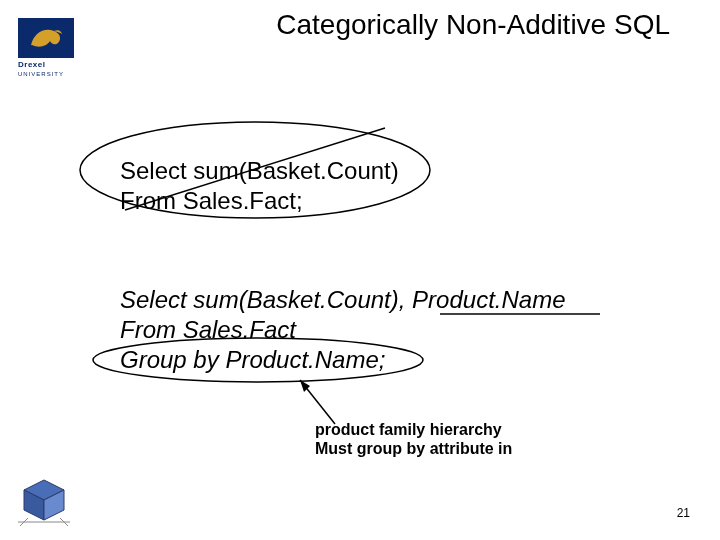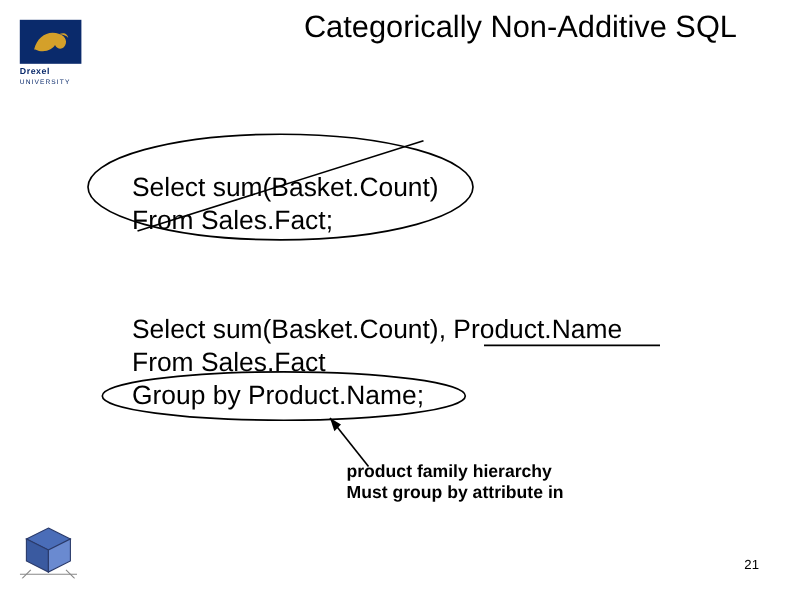--- a/index.html
+++ b/index.html
@@ -57,20 +57,21 @@
     font-size: 24px;
     line-height: 1.25;
     margin-top: 16px;
   }
   .sql2 {
     position: absolute;
     left: 120px;
     top: 285px;
     font-size: 24px;
     line-height: 1.25;
+    font-style: italic;
   }
   .annotation {
     position: absolute;
     left: 315px;
     top: 420px;
     font-size: 16px;
     font-weight: bold;
     line-height: 1.2;
     width: 260px;
   }

